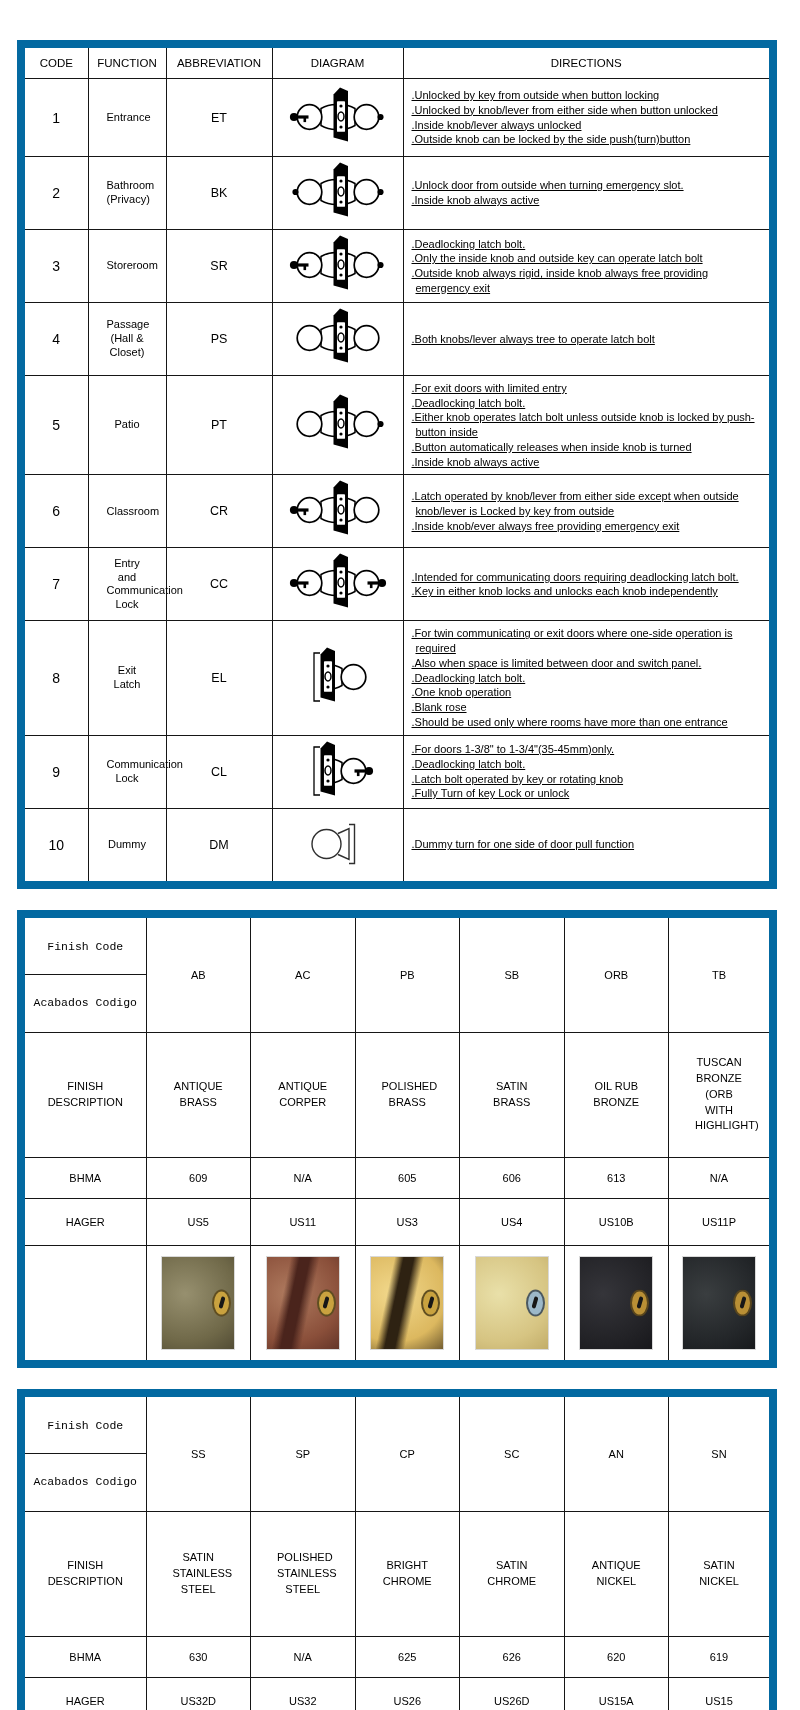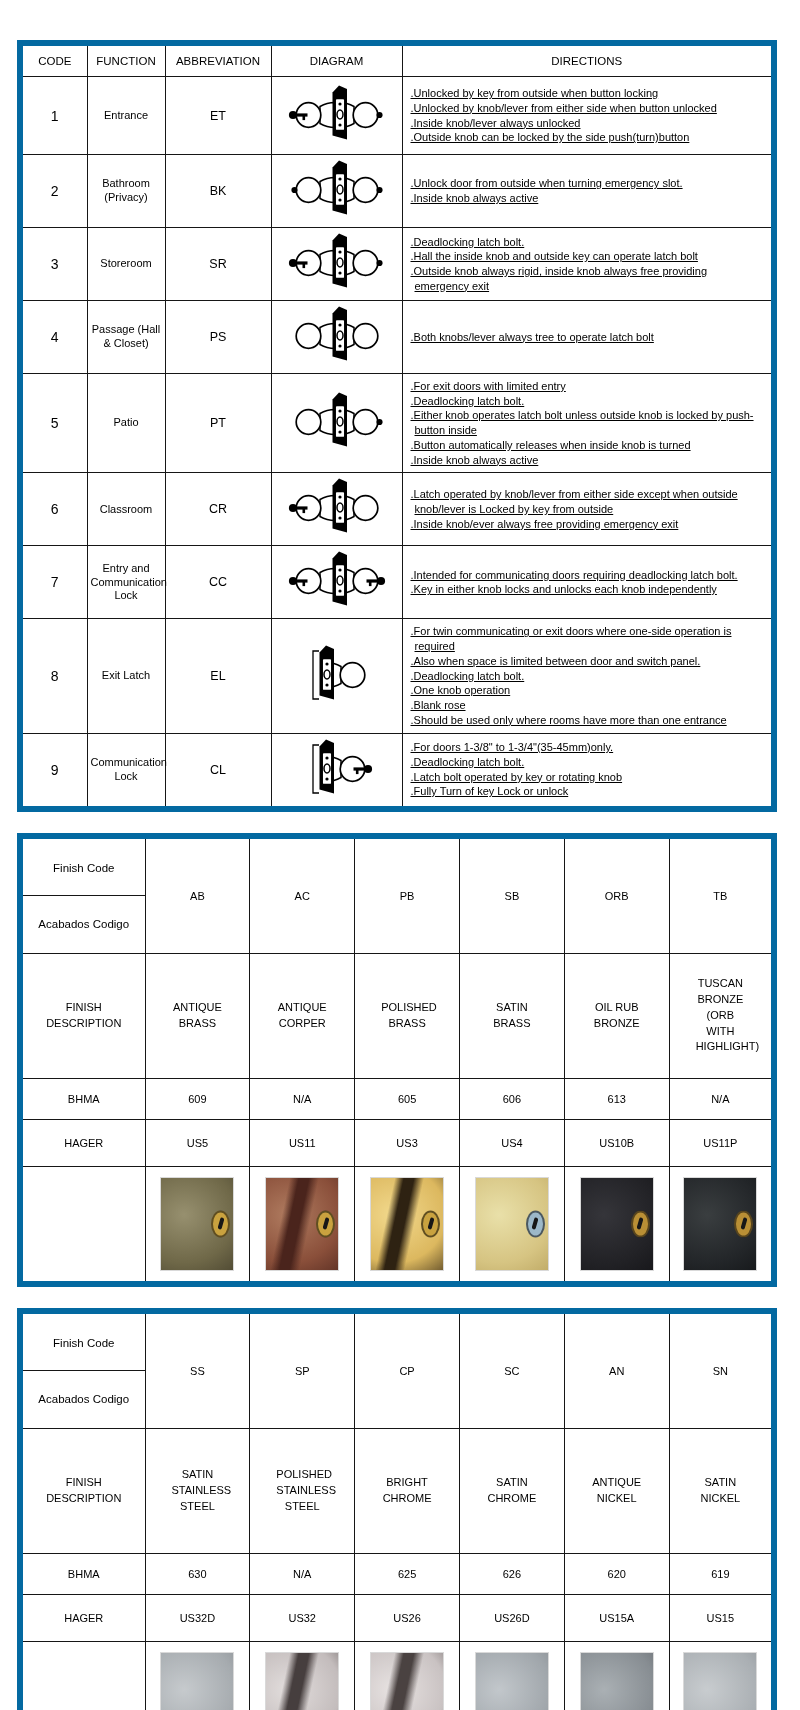--- a/index.html
+++ b/index.html
@@ -1,35 +1,35 @@
 <!DOCTYPE html>
 <html><head>
 <meta charset="utf-8">
 <style>
   html,body{margin:0;padding:0;background:#fff;}
   body{width:800px;color:#000;font-family:"Liberation Sans","DejaVu Sans",sans-serif;}
   .page{padding:40px 17px 50px 17px;}
 
   table{border-collapse:collapse;table-layout:fixed;width:760px;background:#fff;}
   td,th{border:1px solid #161616;vertical-align:middle;}
-  table{border:6px solid #0369a1;}
+  table{border:8px solid #0369a1;}
 
   
   .fn-table th{font-size:11.5px;font-weight:400;height:26px;padding:2px;}
   .fn-table td.code{font-size:14px;text-align:center;}
-  .fn-table td.fn{font-size:11px;text-align:center;padding:2px 3px;line-height:1.25;margin-left:43px;}
+  .fn-table td.fn{font-size:11px;text-align:center;padding:2px 18px;line-height:1.25;margin-left:43px;}
   .fn-table td.abbr{font-size:12.5px;text-align:center;}
   .fn-table td.diag{text-align:center;padding:2px 0;}
   .fn-table td.dir{font-size:11px;padding:5px 8px;line-height:1.34;}
   .fn-table td.dir div{padding-left:4px;text-indent:-4px;text-decoration:underline;}
 
   
   .finish-table{margin-top:21px;}
   .finish-table td{text-align:center;font-size:11px;}
-  .split-cell{padding:0;}
+  .split-cell{padding:0;font-family:Liberation Mono, monospace;}
   .split-top,.split-bottom{height:55px;display:flex;align-items:center;justify-content:center;font-size:11.5px;}
   .split-top{border-bottom:1px solid #161616;}
   .code-cell{font-size:20px;height:112px;}
   .desc-label{font-size:12.5px;height:124px;padding:0 10px;line-height:1.4;}
   .desc-cell{font-size:11px;padding:0 26px;line-height:1.45;}
   .row-label{height:38px;font-size:11.5px;}
   .hager-row td{height:44px;}
   .bhma-row td{height:38px;margin-top:28px;}
   .photo-row td{height:112px;}
   .photo{width:72px;height:92px;margin:0 auto;position:relative;border:1px solid #d9d9d9;}
@@ -127,21 +127,21 @@
                 <circle cx="21.5" cy="33" r="12.3" fill="#fff" stroke="#000" stroke-width="1.7"></circle>
                 <circle cx="78.5" cy="33" r="12.3" fill="#fff" stroke="#000" stroke-width="1.7"></circle>
                 <circle cx="6" cy="33" r="4.1" fill="#000"></circle>
                 <rect x="8" y="31.4" width="12.5" height="3.2" fill="#000"></rect>
                 <rect x="15.5" y="33.5" width="2.6" height="4.6" fill="#000"></rect>
                 <circle cx="92.5" cy="33" r="3.1" fill="#000"></circle>
               </g>
             </svg></td>
           <td class="dir">
             <div>.Deadlocking latch bolt.</div>
-            <div>.Hall the inside knob and outside key can operate latch bolt</div>
+            <div>.Only the inside knob and outside key can operate latch bolt</div>
             <div>.Outside knob always rigid, inside knob always free providing emergency exit</div>
           </td>
         </tr>
         <tr style="height: 46px;">
           <td class="code">4</td>
           <td class="fn">Passage (Hall &amp; Closet)</td>
           <td class="abbr">PS</td>
           <td class="diag"><svg viewBox="0 0 100 64" width="104" height="64">
               <g transform="translate(0,0)">
                 <path d="M33,24.5 C39,21 43,20.5 48,20.5 L48,45.5 C43,45.5 39,45 33,41.5 Z" fill="#fff" stroke="#000" stroke-width="1.5"></path>
@@ -280,20 +280,35 @@
                 <circle cx="94" cy="33" r="4.1" fill="#000"></circle>
                 <rect x="79.5" y="31.4" width="12.5" height="3.2" fill="#000"></rect>
                 <rect x="81.9" y="33.5" width="2.6" height="4.6" fill="#000"></rect>
               </g>
             </svg></td>
           <td class="dir">
             <div>.For doors 1-3/8" to 1-3/4"(35-45mm)only.</div>
             <div>.Deadlocking latch bolt.</div>
             <div>.Latch bolt operated by key or rotating knob</div>
             <div>.Fully Turn of key Lock or unlock</div>
+          </td>
+        </tr>
+        <tr style="height: 36px;">
+          <td class="code">10</td>
+          <td class="fn">Dummy</td>
+          <td class="abbr">DM</td>
+          <td class="diag"><svg viewBox="0 0 100 64" width="104" height="64">
+              <g fill="#fff" stroke="#2f2f2f" stroke-width="1.4">
+                <path d="M50,22.5 L61,17.5 L61,48.5 L50,43.5"></path>
+                <circle cx="38.5" cy="33" r="14.5"></circle>
+                <path d="M61,13.5 h5.5 v39 h-5.5" fill="none"></path>
+              </g>
+            </svg></td>
+          <td class="dir">
+            <div>.Dummy turn for one side of door pull function</div>
           </td>
         </tr>
       </tbody>
   </table>
 
   <table class="finish-table" id="finish-0">
       <colgroup>
         <col style="width:125px">
         <col>
         <col>

